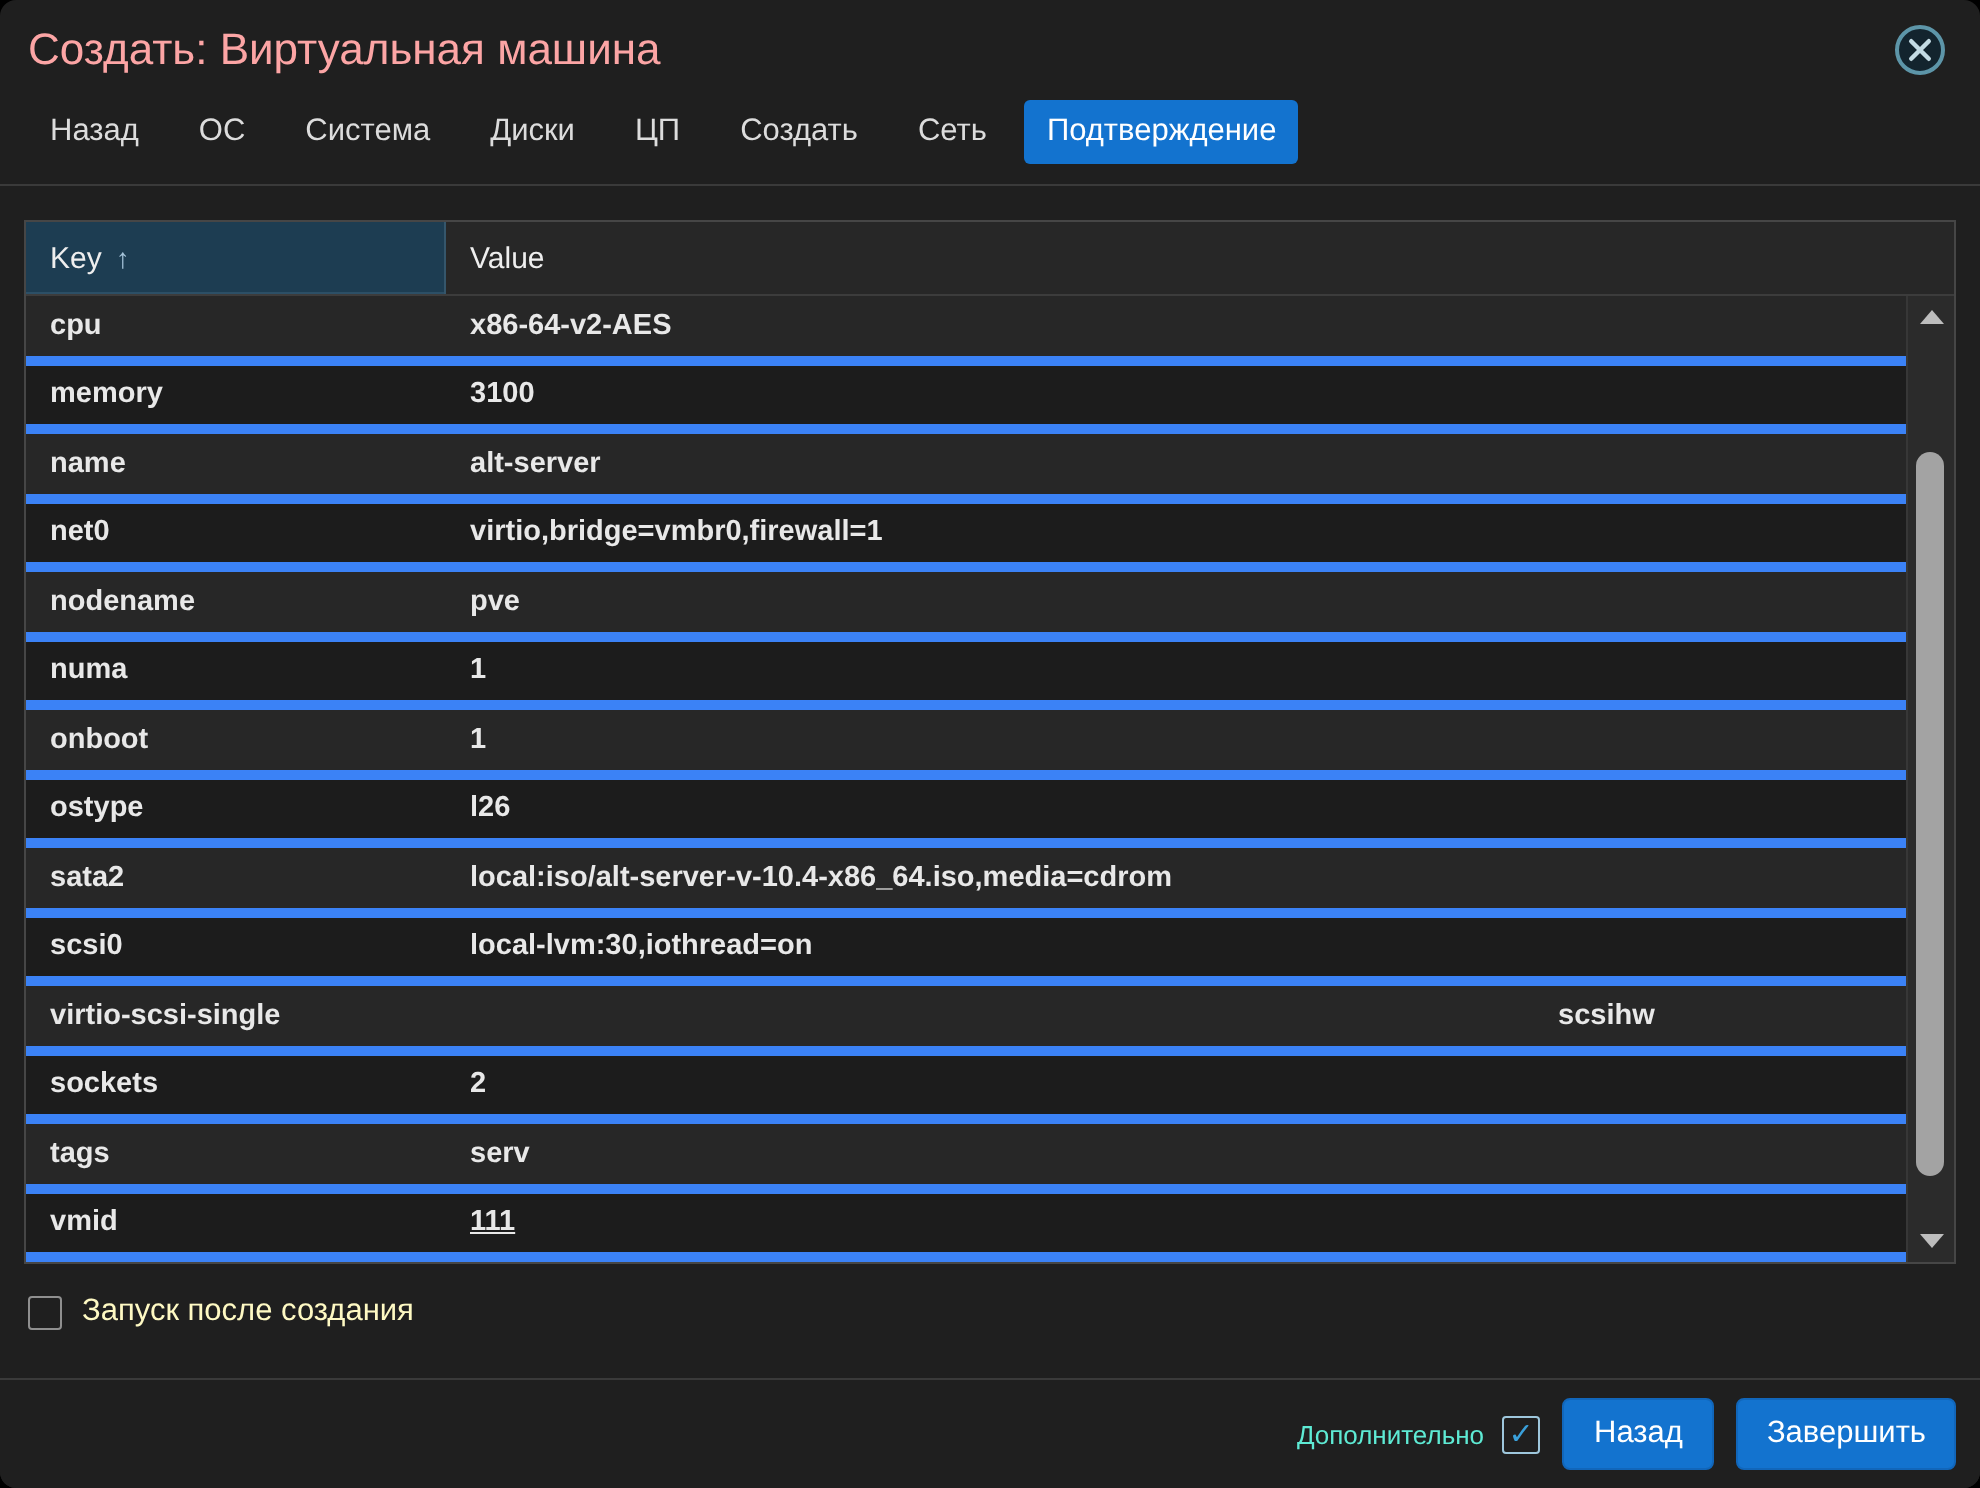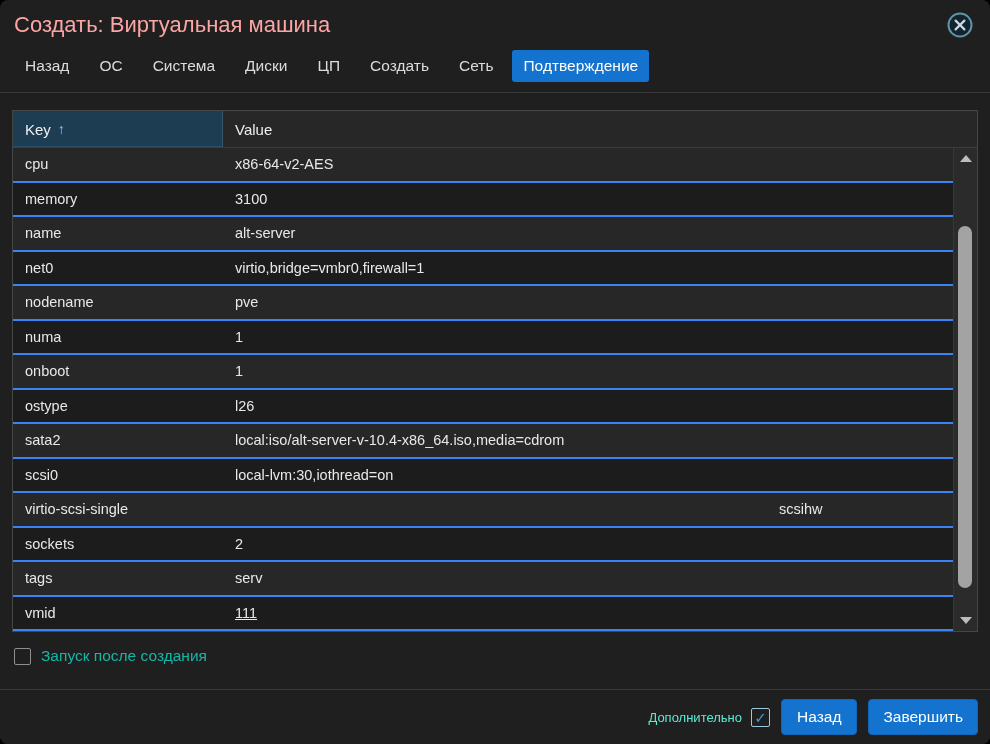--- a/index.html
+++ b/index.html
@@ -18,38 +18,38 @@
   .tab{padding:7px 11px;margin-right:8px;font-size:15.5px;color:#dcdcdc;border-radius:3px;cursor:pointer;white-space:nowrap;}
   .tab.active{background:#1373cf;color:#ffffff;}
   
   .grid{position:relative;margin:17px 12px 0;border:1px solid #464646;box-sizing:border-box;background:#22c55e;}
   .grid-header{display:flex;height:36px;background:#272727;border-bottom:1px solid #3c3c3c;}
   .hcell{display:flex;align-items:center;box-sizing:border-box;padding:0 12px;font-size:15px;color:#eeeeee;cursor:pointer;}
   .hcell.key{width:210px;background:#1d3d52;box-shadow:inset -1px 0 0 #35566b, inset 0 -1px 0 #2c4f66;}
   .hcell.value{flex:1;}
   .sort-arrow{color:#a6c4da;margin-left:7px;font-size:14px;}
   .grid-body{position:relative;height:483px;overflow:hidden;}
-  .row{display:flex;height:34.5px;box-sizing:border-box;border-bottom:2px solid #3b82f6;cursor:pointer;}
+  .row{display:flex;height:34.5px;box-sizing:border-box;border-bottom:5px solid #3b82f6;cursor:pointer;font-weight:bold;}
   .row:nth-child(odd){background:#272727;}
   .row:nth-child(even){background:#1c1c1c;}
   .row:last-child{border-bottom:none;}
   .cell{display:flex;align-items:center;box-sizing:border-box;padding:0 12px;font-size:14.5px;color:#e8e8e8;white-space:nowrap;overflow:hidden;}
   .cell.key{width:210px;}
   .cell.value{flex:1;padding-right:30px;}
   .cell.value.u{text-decoration:underline;}
   
   .scrollbar{position:absolute;top:0;right:0;bottom:0;width:23px;background:#2b2b2b;border-left:1px solid #373737;}
   .sb-arrow{position:absolute;left:50%;transform:translateX(-50%);width:0;height:0;cursor:pointer;}
   .sb-arrow.up{top:7px;border-left:6px solid transparent;border-right:6px solid transparent;border-bottom:7px solid #bdbdbd;}
   .sb-arrow.down{bottom:7px;border-left:6px solid transparent;border-right:6px solid transparent;border-top:7px solid #bdbdbd;}
   .sb-thumb{position:absolute;top:78px;left:4px;width:14px;height:362px;background:#a3a3a3;border-radius:7px;cursor:pointer;}
   
   .start-row{display:flex;align-items:center;padding:15px 14px 0;}
   .checkbox{width:17px;height:17px;box-sizing:border-box;border:1px solid #8f8f8f;border-radius:2px;background:transparent;cursor:pointer;flex:0 0 auto;}
-  .start-label{font-size:15.5px;color:#14b8a6;margin-left:10px;}
+  .start-label{font-size:15.5px;color:#fef9c3;margin-left:10px;}
   
   .footer{position:absolute;left:0;right:0;bottom:0;height:54px;border-top:1px solid #3a3a3a;
           display:flex;align-items:center;justify-content:flex-end;padding:0 12px;background:#1f1f1f;}
   .adv-label{font-size:13px;color:#5eead4;}
   .checkbox.checked{width:19px;height:19px;border:1px solid #9ec7dc;margin-left:9px;
           display:flex;align-items:center;justify-content:center;color:#3aa0da;font-size:15px;font-weight:bold;line-height:1;}
   .btn{background:#1373cf;color:#fff;font-size:15.5px;padding:8px 15px;border-radius:4px;border:1px solid #1166ba;
        font-family:inherit;cursor:pointer;margin-left:11px;}
   .btn.finish{padding:8px 14px;}
 </style>

